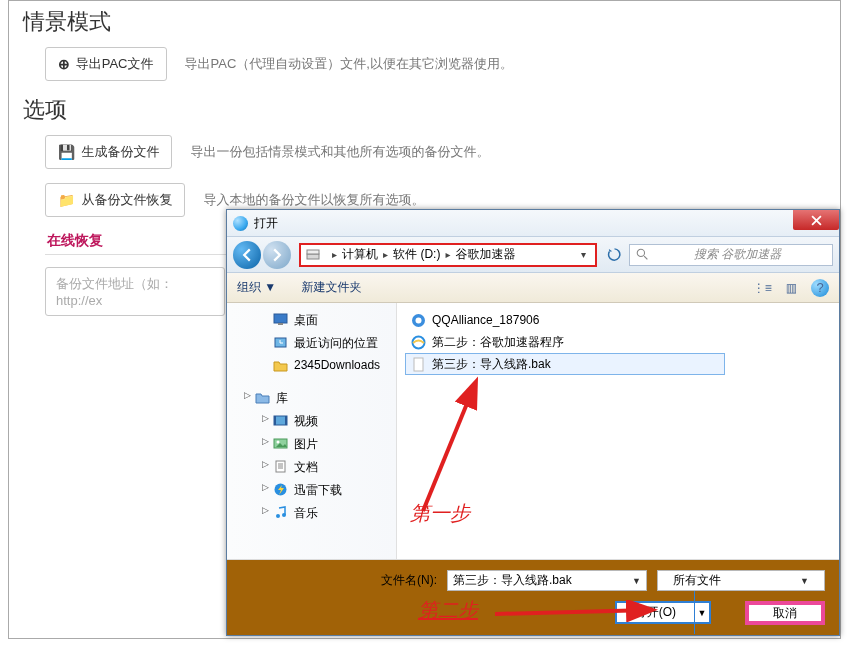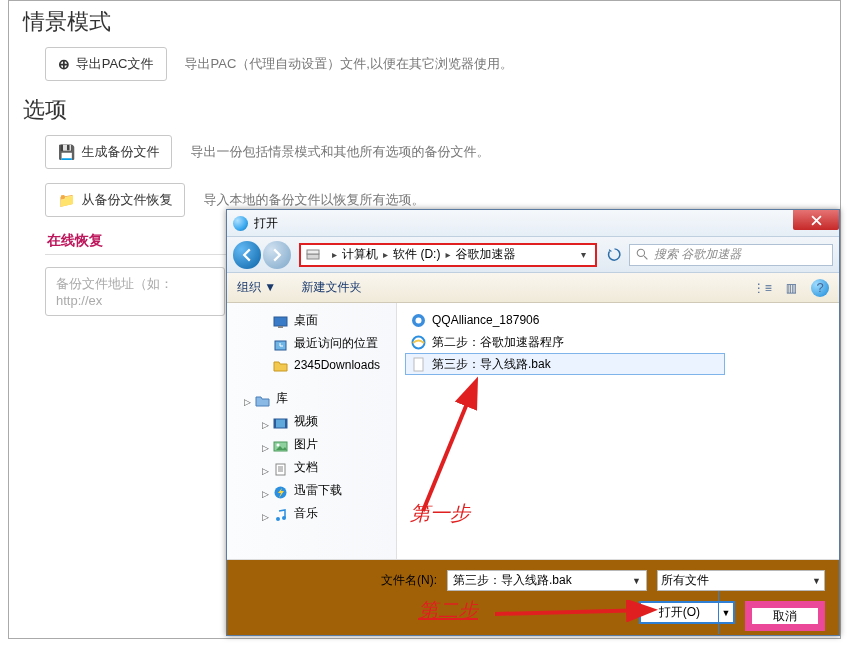--- a/index.html
+++ b/index.html
@@ -147,20 +147,21 @@
     flex: 1;
     height: 22px;
     border: 1px solid #b0c0d4;
     background: #ffffff;
     display: flex;
     align-items: center;
     font-size: 12px;
     color: #8b8b8b;
     font-style: italic;
     padding: 0 6px;
+    gap: 40px;
   }
   .search-box svg { width:13px;height:13px;margin-right:5px;fill:#888;}
 
   .tool-row {
     height: 30px;
     background: linear-gradient(#faf6ef, #f0ead9);
     border-bottom: 1px solid #d0c9b8;
     display: flex;
     align-items: center;
     padding: 0 10px;
@@ -183,21 +184,21 @@
   }
   .tree {
     width: 170px;
     border-right: 1px solid #e0e0e0;
     padding: 6px 4px;
     font-size: 12px;
     background: linear-gradient(to right, #fbfcfd, #f6f8fb);
   }
   .tree-item {
     display: flex;
-    align-items: flex-end;
+    align-items: flex-start;
     padding: 3px 2px 3px 12px;
     white-space: nowrap;
     overflow: hidden;
     cursor:pointer;
   }
   .tree-item.indent { padding-left: 30px; }
   .tree-caret { width:9px;font-size:9px;color:#555;text-align:center;margin-right:2px;}
   .ti-icon {
     width: 16px; height: 14px; margin-right: 6px;
     display:inline-flex;align-items:center;justify-content:center;
@@ -245,44 +246,45 @@
     font-size: 12px;
     margin: 0 10px;
     display:flex;
     align-items:center;
     justify-content:space-between;
   }
   .filter-select {
     border: 1px solid #b8b8b8;
     background:#fff;
     width: 168px; height: 21px;
-    padding: 0 3px;
+    padding: 0 15px;
     display:flex;align-items:center;justify-content:space-between;
   }
   .drop-btn { font-size:9px;color:#333; }
   .action-row {
     display: flex;
     justify-content: flex-end;
     gap: 10px;
   }
   .open-btn {
     border: 2px solid #2f7fd4;
     background:#fff;
     height: 23px;
     display:flex;align-items:center;
     font-size:12px;
   }
   .open-btn .main { padding:13px 18px; border-right:1px solid #2f7fd4;}
   .open-btn .dd { width:14px; text-align:center;font-size:9px;}
   .cancel-btn {
-    border: 7px solid #ec4899;
+    border: 4px solid #ec4899;
     background:#fff;
-    width: 80px; height: 30px;
+    width: 80px; height: 24px;
     display:flex;align-items:center;justify-content:center;
     font-size:12px;
+    margin-left:24px;
   }
 
   .anno {
     position: absolute;
     color: #e02020;
     font-size: 20px;
     font-weight: normal;
     font-style: italic;
     pointer-events: none;
     font-family: "KaiTi","STKaiti","Microsoft YaHei";

